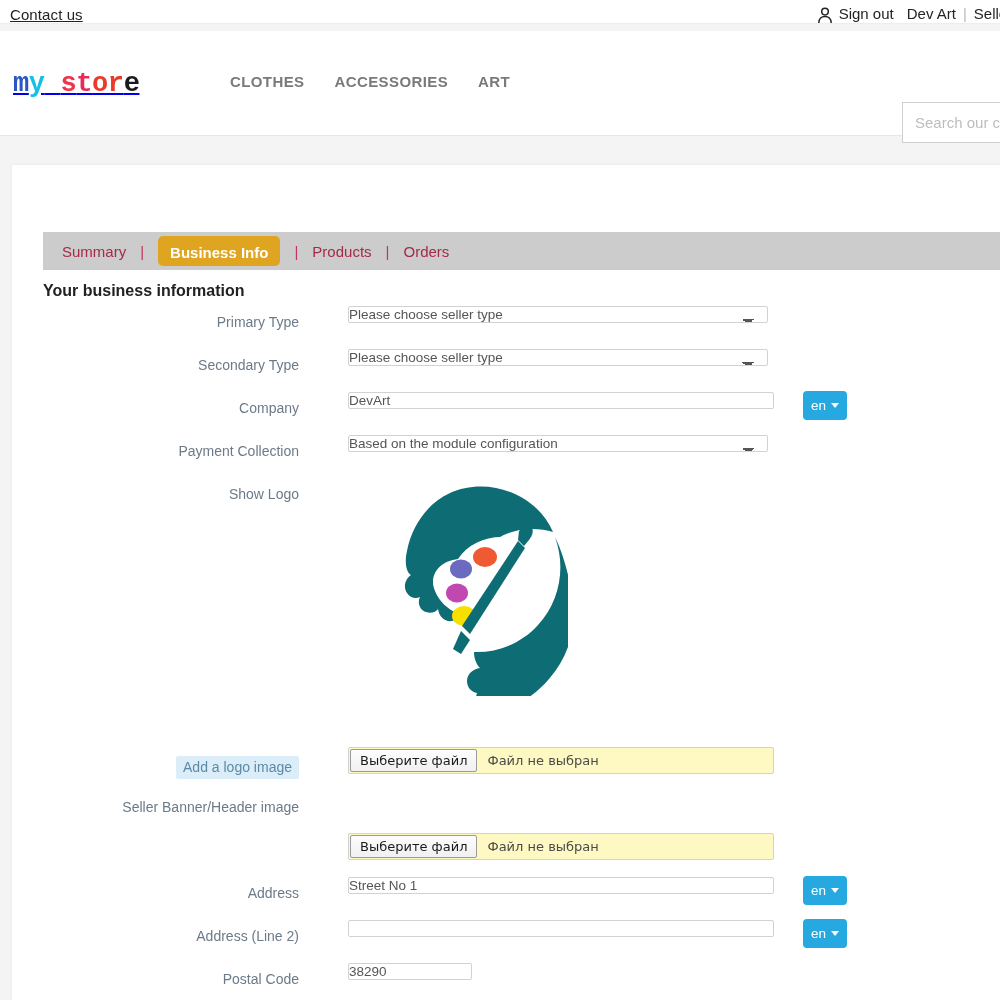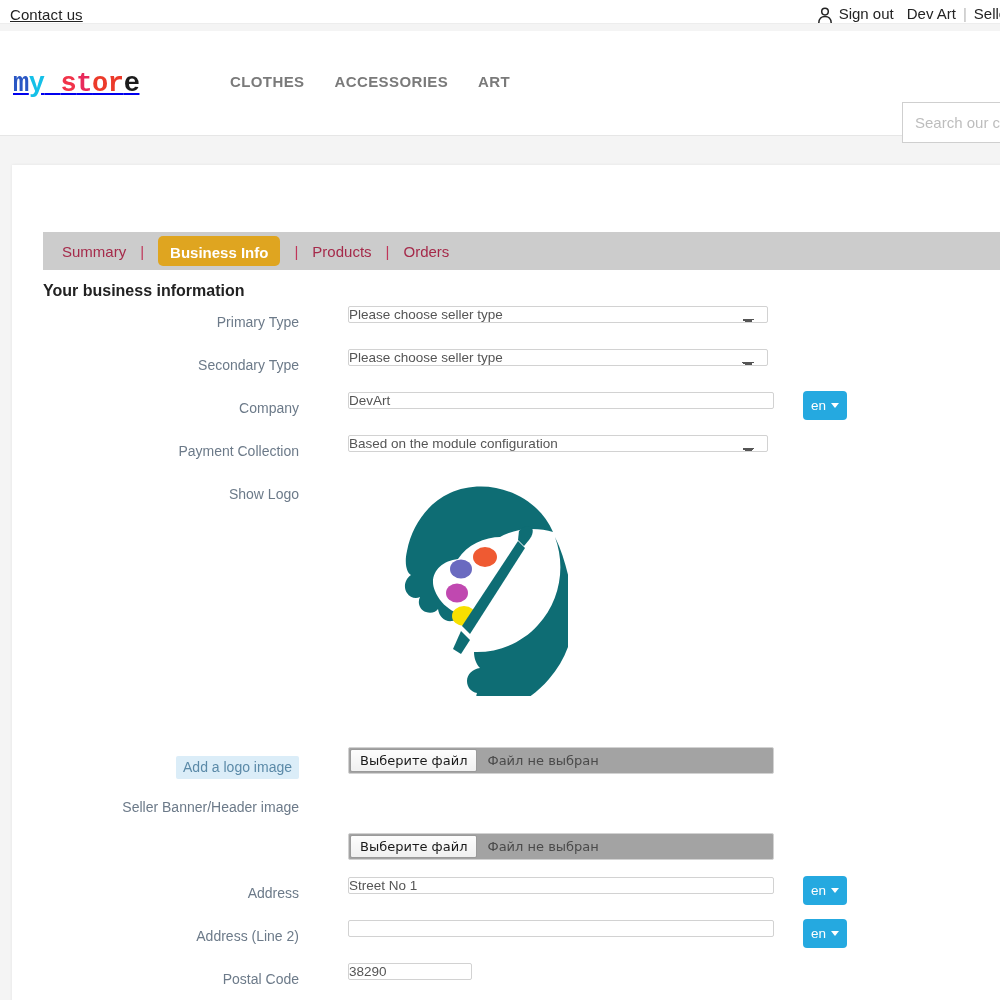--- a/index.html
+++ b/index.html
@@ -131,21 +131,21 @@
     background-image: linear-gradient(45deg, transparent 50%, #555 50%), linear-gradient(135deg, #555 50%, transparent 50%);
     background-position: calc(100% - 19px) 12px, calc(100% - 13px) 12px;
     background-size: 6px 6px, 6px 6px;
     background-repeat: no-repeat;
   }
   input.inp { width: 426px; }
   input.inp.small { width: 124px; }
 
   .filewrap {
     width: 426px; height: 27px; border: 1px solid #d2d2d2;
-    background: #a3a3a3; border-radius: 2px;
+    background: #fef9c3; border-radius: 2px;
     display: flex; align-items: stretch; overflow: hidden;
   }
   .filebtn {
     border: 1px solid #9a9a9a; border-radius: 2px;
     background: linear-gradient(#fdfdfd, #f0f0f0);
     font-size: 13px; color: #1a1a1a; padding: 0 9px;
     display: flex; align-items: center;
     margin: 1px; font-family: "DejaVu Sans", sans-serif;
   }
   .filetxt {

